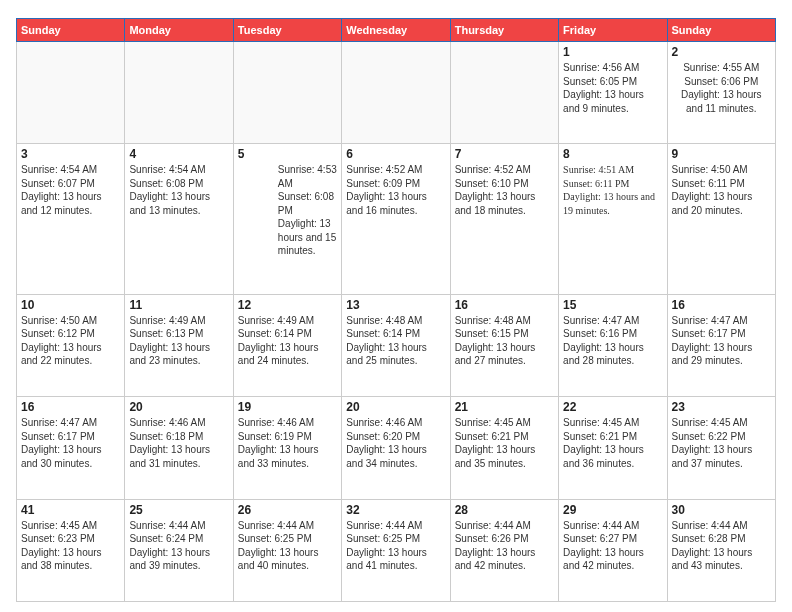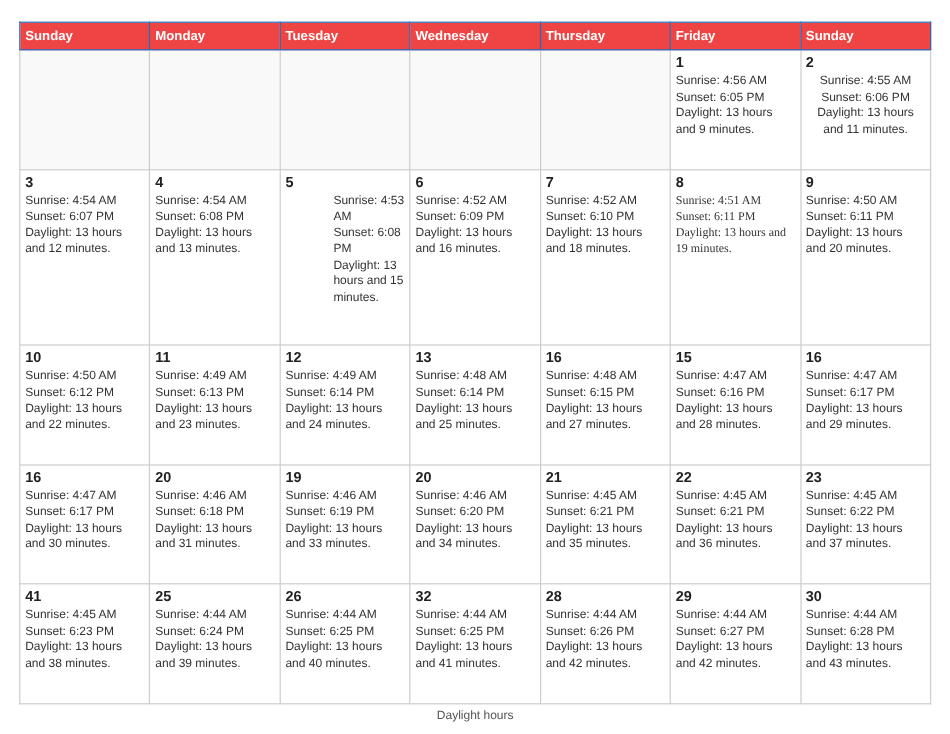--- a/index.html
+++ b/index.html
@@ -304,16 +304,13 @@
           <td>
             <span class="day-number">30</span>
             <div class="day-info" style="white-space: pre-line;">Sunrise: 4:44 AM
 Sunset: 6:28 PM
 Daylight: 13 hours and 43 minutes.</div>
           </td>
         </tr>
       </tbody>
   </table>
 
-  <div class="footer-note">
-    <span>Daylight hours</span>
-  </div>
 </div>
 
 </body></html>

